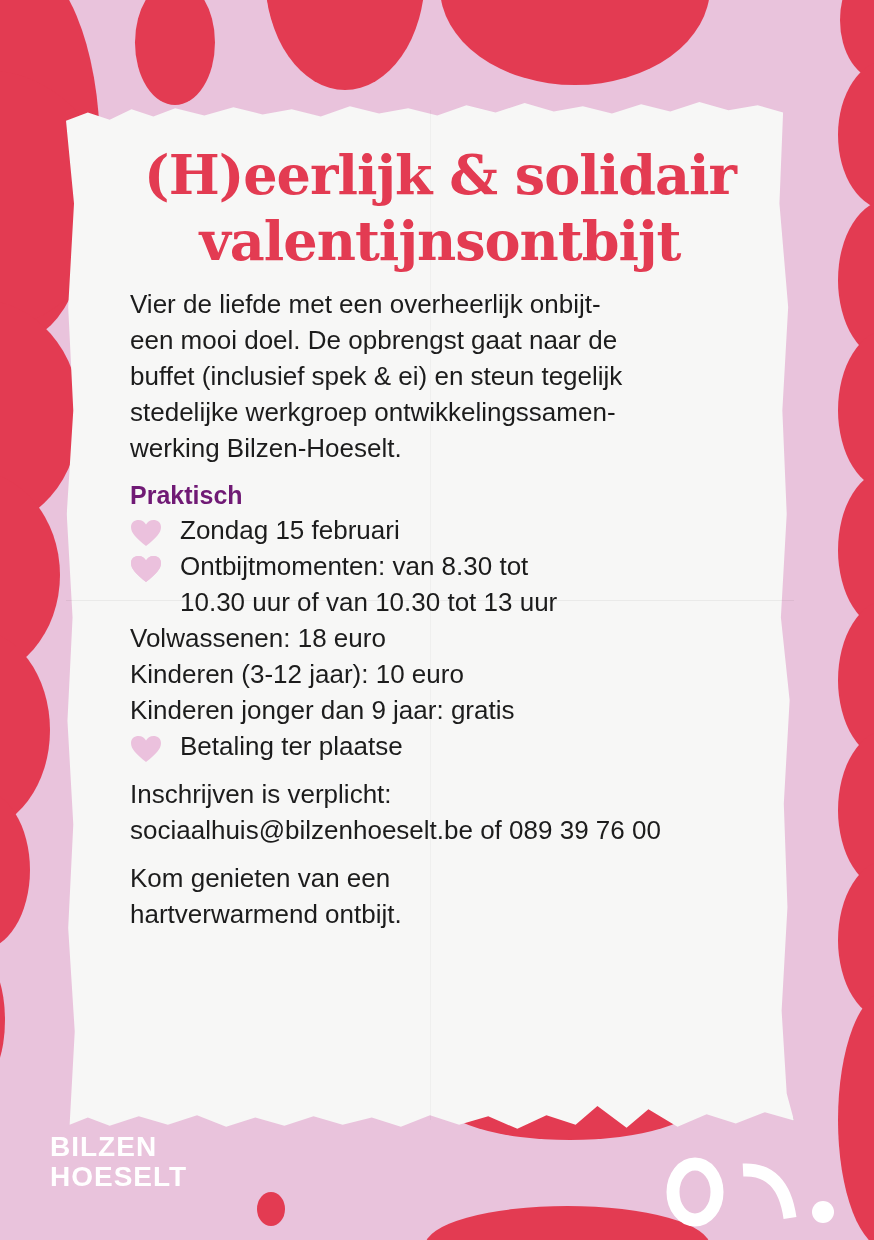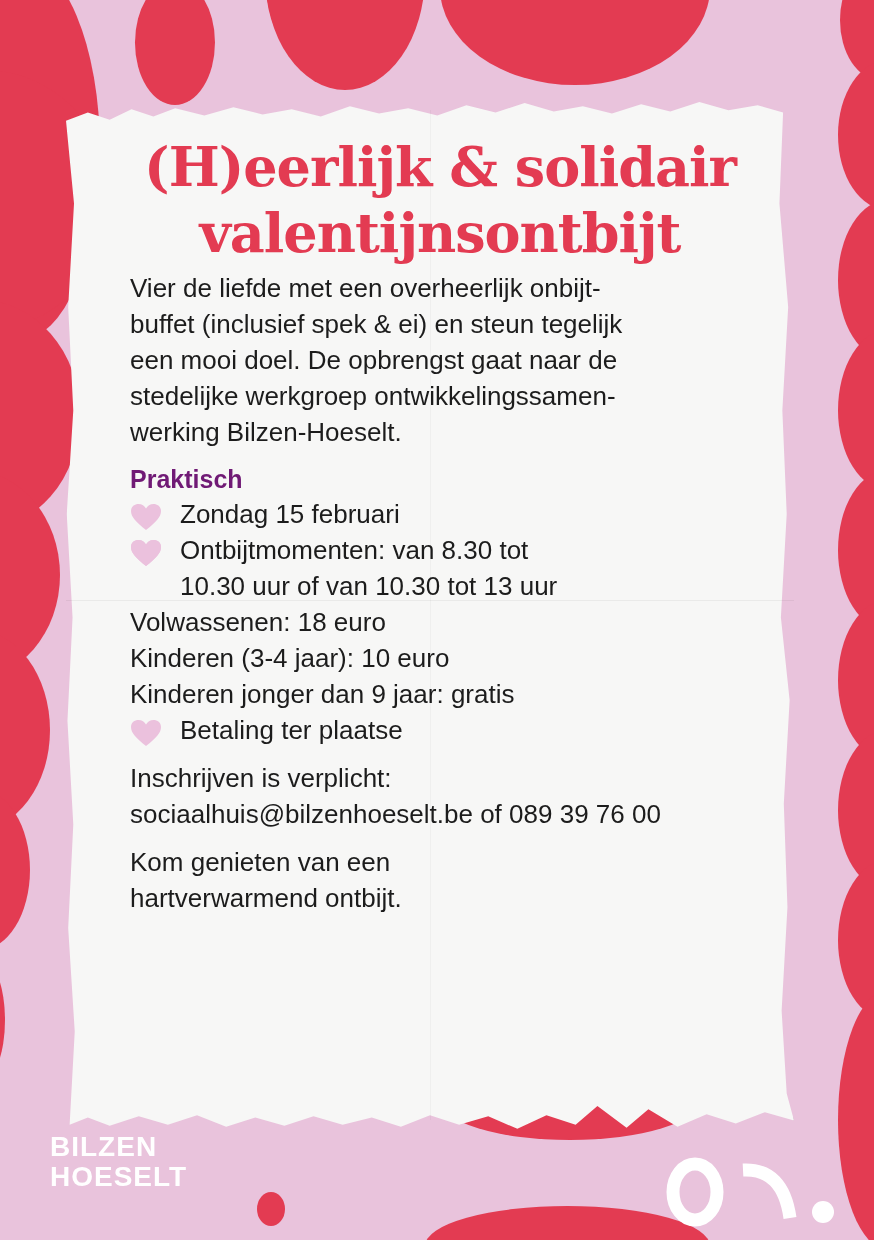--- a/index.html
+++ b/index.html
@@ -9,21 +9,21 @@
     position: absolute; left: 66px; top: 100px; width: 728px; height: 1035px;
     background: #f7f7f6;
     box-shadow: 4px 6px 10px rgba(80,40,60,0.35);
     clip-path: polygon(0% 2%, 3% 1.2%, 6% 1.9%, 9% 0.9%, 12% 1.6%, 15% 0.8%, 19% 1.5%, 23% 0.7%, 27% 1.4%, 31% 0.9%, 35% 1.6%, 39% 0.6%, 43% 1.3%, 47% 0.8%, 51% 1.5%, 55% 0.5%, 59% 1.2%, 63% 0.3%, 67% 1.1%, 71% 0.6%, 75% 1.3%, 79% 0.4%, 83% 1.1%, 87% 0.2%, 91% 1%, 95% 0.5%, 98.5% 1.2%, 98% 10%, 99.2% 20%, 98.4% 30%, 99% 40%, 98.2% 50%, 99.4% 58%, 98.6% 68%, 99.1% 78%, 98.3% 88%, 99% 96%, 100% 98.6%, 96% 97.8%, 92% 98.9%, 88% 98%, 84% 99.2%, 80% 97.5%, 77% 99.3%, 73% 97.2%, 70% 99%, 66% 98.1%, 62% 99.4%, 58% 98.2%, 54% 99%, 50% 98.1%, 46% 99.2%, 42% 98.3%, 38% 99%, 34% 98.2%, 30% 99.1%, 26% 98.3%, 22% 99.2%, 18% 98.1%, 14% 99%, 10% 98.2%, 6% 99.1%, 3% 98.3%, 0.5% 99%, 1.2% 90%, 0.3% 80%, 1% 70%, 0.2% 60%, 0.9% 50%, 0.1% 40%, 1% 30%, 0.3% 20%, 1.1% 10%);
   }
   .fold-h { position: absolute; left: 66px; top: 600px; width: 728px; height: 1px; background: rgba(0,0,0,0.05); }
   .fold-v { position: absolute; left: 430px; top: 110px; width: 1px; height: 1010px; background: rgba(0,0,0,0.03); }
   .content { position: absolute; left: 130px; top: 130px; width: 650px; color: #1c1c1c; }
   .title {
     font-family: "DejaVu Serif", "Liberation Serif", serif; font-weight: bold; color: #E33B52;
-    font-size: 54px; line-height: 66px; text-align: center; margin: 4px; margin-left: -20px; width: 660px; letter-spacing: -1px;
+    font-size: 54px; line-height: 66px; text-align: center; margin: 12px; margin-left: -20px; width: 660px; letter-spacing: -1px;
   }
   .body-text { font-size: 26px; line-height: 36px; margin-top: 2px; }
   .section-h { color: #701a75; font-weight: bold; font-size: 25px; line-height: 34px; margin-top: 12px; }
   .bullet { position: relative; padding-left: 50px; font-size: 26px; line-height: 36px; }
   .heart { position: absolute; left: 0; top: 7px; width: 32px; height: 28px; }
   .line { font-size: 26px; line-height: 36px; }
   .gap { height: 12px; }
   .logo { position: absolute; left: 50px; top: 1132px; color: #fff; font-weight: bold; font-size: 28px; line-height: 30px; letter-spacing: 1px; }
   .sym { position: absolute; left: 665px; top: 1150px; }
 </style>
@@ -59,22 +59,22 @@
 <div class="fold-v"></div>
 
 <div class="content">
   <h1 class="title">
     <span>(H)eerlijk &amp; solidair</span><br>
     <span>valentijnsontbijt</span>
   </h1>
 
   <div class="body-text">
     <div>Vier de liefde met een overheerlijk onbijt-</div>
+    <div>een mooi doel. De opbrengst gaat naar de</div>
     <div>buffet (inclusief spek &amp; ei) en steun tegelijk</div>
-    <div>een mooi doel. De opbrengst gaat naar de</div>
     <div>stedelijke werkgroep ontwikkelingssamen-</div>
     <div>werking Bilzen-Hoeselt.</div>
   </div>
 
   <div class="section-h">Praktisch</div>
 
   <div class="bullet">
     <svg class="heart" viewBox="0 0 32 28">
         <path d="M16 27 C6 19 1 14 1 8 C1 3.5 4.5 1 8.5 1 C12 1 14.5 3 16 5.5 C17.5 3 20 1 23.5 1 C27.5 1 31 3.5 31 8 C31 14 26 19 16 27Z" fill="#EBC1DD"></path>
       </svg>
@@ -87,21 +87,21 @@
   </div>
   <div class="bullet">
     <svg class="heart" viewBox="0 0 32 28">
         <path d="M16 27 C6 19 1 14 1 8 C1 3.5 4.5 1 8.5 1 C12 1 14.5 3 16 5.5 C17.5 3 20 1 23.5 1 C27.5 1 31 3.5 31 8 C31 14 26 19 16 27Z" fill="#EBC1DD"></path>
       </svg>
     <div>Ontbijtmomenten: van 8.30 tot</div>
     <div>10.30 uur of van 10.30 tot 13 uur</div>
   </div>
 
   <div class="line">Volwassenen: 18 euro</div>
-  <div class="line">Kinderen (3-4 jaar): 10 euro</div>
+  <div class="line">Kinderen (3-12 jaar): 10 euro</div>
   <div class="line">Kinderen jonger dan 9 jaar: gratis</div>
   <div class="bullet">
     <svg class="heart" viewBox="0 0 32 28">
         <path d="M16 27 C6 19 1 14 1 8 C1 3.5 4.5 1 8.5 1 C12 1 14.5 3 16 5.5 C17.5 3 20 1 23.5 1 C27.5 1 31 3.5 31 8 C31 14 26 19 16 27Z" fill="#EBC1DD"></path>
       </svg>
     <div>Betaling ter plaatse</div>
   </div>
 
   <div class="gap"></div>
   <div class="line">Inschrijven is verplicht:</div>

